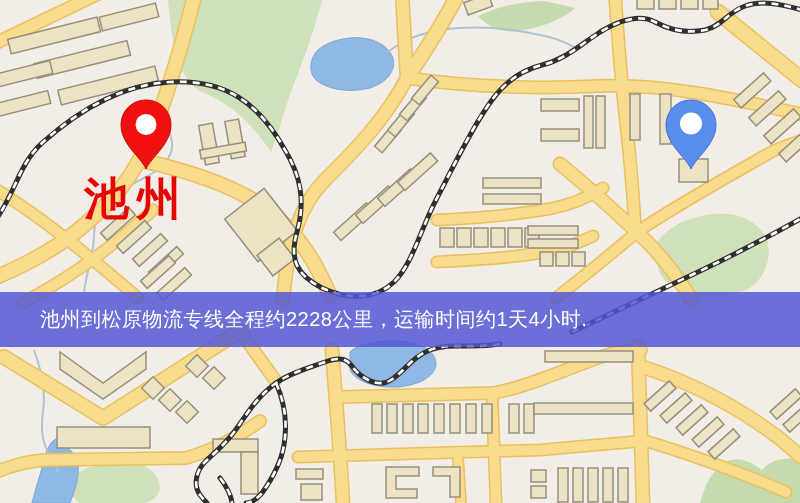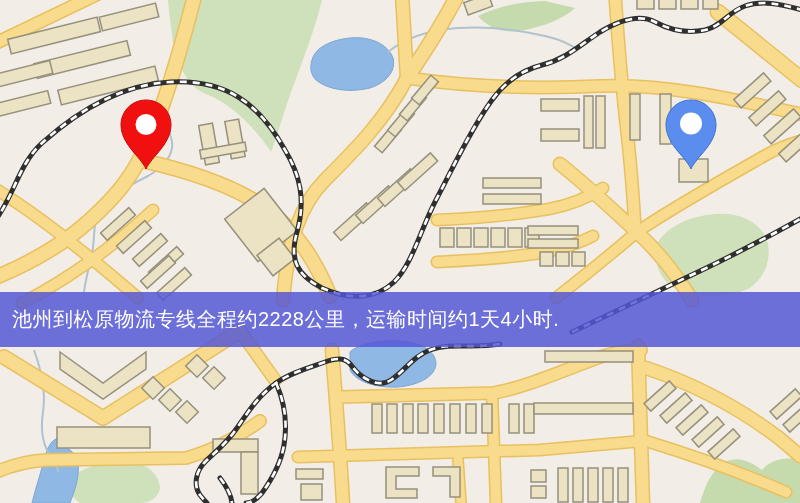--- a/index.html
+++ b/index.html
@@ -15,21 +15,21 @@
   .railbase use{fill:none;stroke:#2f2f2f;stroke-width:5;stroke-linecap:round;}
   .raildash use{fill:none;stroke:#ffffff;stroke-width:2.6;stroke-dasharray:7 6;stroke-linecap:butt;}
   .bld{fill:#ebe3c4;stroke:#97907d;stroke-width:1.5;}
   .pin{position:absolute;width:52px;height:71px;}
   .pin-origin{left:120px;top:99px;}
   .pin-dest{left:665px;top:99px;}
   .city-label{position:absolute;font-size:45px;font-weight:700;letter-spacing:7px;line-height:1;}
   .label-origin{left:84px;top:176px;color:#e60505;}
   .label-dest{left:641px;top:176px;color:#2020df;}
   .banner{position:absolute;left:0;top:292px;width:800px;height:55px;background:rgba(84,86,213,0.84);display:flex;align-items:center;}
-  .banner span{color:#ffffff;font-size:20px;letter-spacing:0.5px;padding-left:12px;white-space:nowrap;}
+  .banner span{color:#ffffff;font-size:20px;letter-spacing:0.5px;padding-left:40px;white-space:nowrap;}
 </style>
 </head>
 <body>
 
 <div class="screen">
 
   <svg class="map" width="800" height="503" viewBox="0 0 800 503">
     <defs>
       <path id="r1" d="M-6,44 L98,-6"></path>
       <path id="r2" d="M195,-6 C182,45 168,95 150,138 C132,180 112,200 90,220 C62,246 28,264 -6,278"></path>
@@ -254,20 +254,21 @@
         <use href="#w3"></use>
     </g>
   </svg>
 
   <div class="pin pin-origin">
     <svg width="52" height="71" viewBox="0 0 52 71">
       <path d="M26,1 C12,1 1,12 1,26 C1,38 9,48 16,56 C22,63 25,67.5 26,70 C27,67.5 30,63 36,56 C43,48 51,38 51,26 C51,12 40,1 26,1 Z" fill="#f11010" stroke="#c20f0b" stroke-width="1"></path>
       <circle cx="26" cy="25.5" r="10.5" fill="#ffffff"></circle>
     </svg>
   </div>
+  <div class="city-label label-origin">池州</div>
 
   <div class="pin pin-dest">
     <svg width="52" height="71" viewBox="0 0 52 71">
       <path d="M26,1 C12,1 1,12 1,26 C1,38 9,48 16,56 C22,63 25,67.5 26,70 C27,67.5 30,63 36,56 C43,48 51,38 51,26 C51,12 40,1 26,1 Z" fill="#5b8def" stroke="#3f6fd6" stroke-width="1"></path>
       <circle cx="26" cy="24.5" r="11" fill="#ffffff"></circle>
     </svg>
   </div>
 
   <div class="banner">
     <span>池州到松原物流专线全程约2228公里，运输时间约1天4小时.</span>

